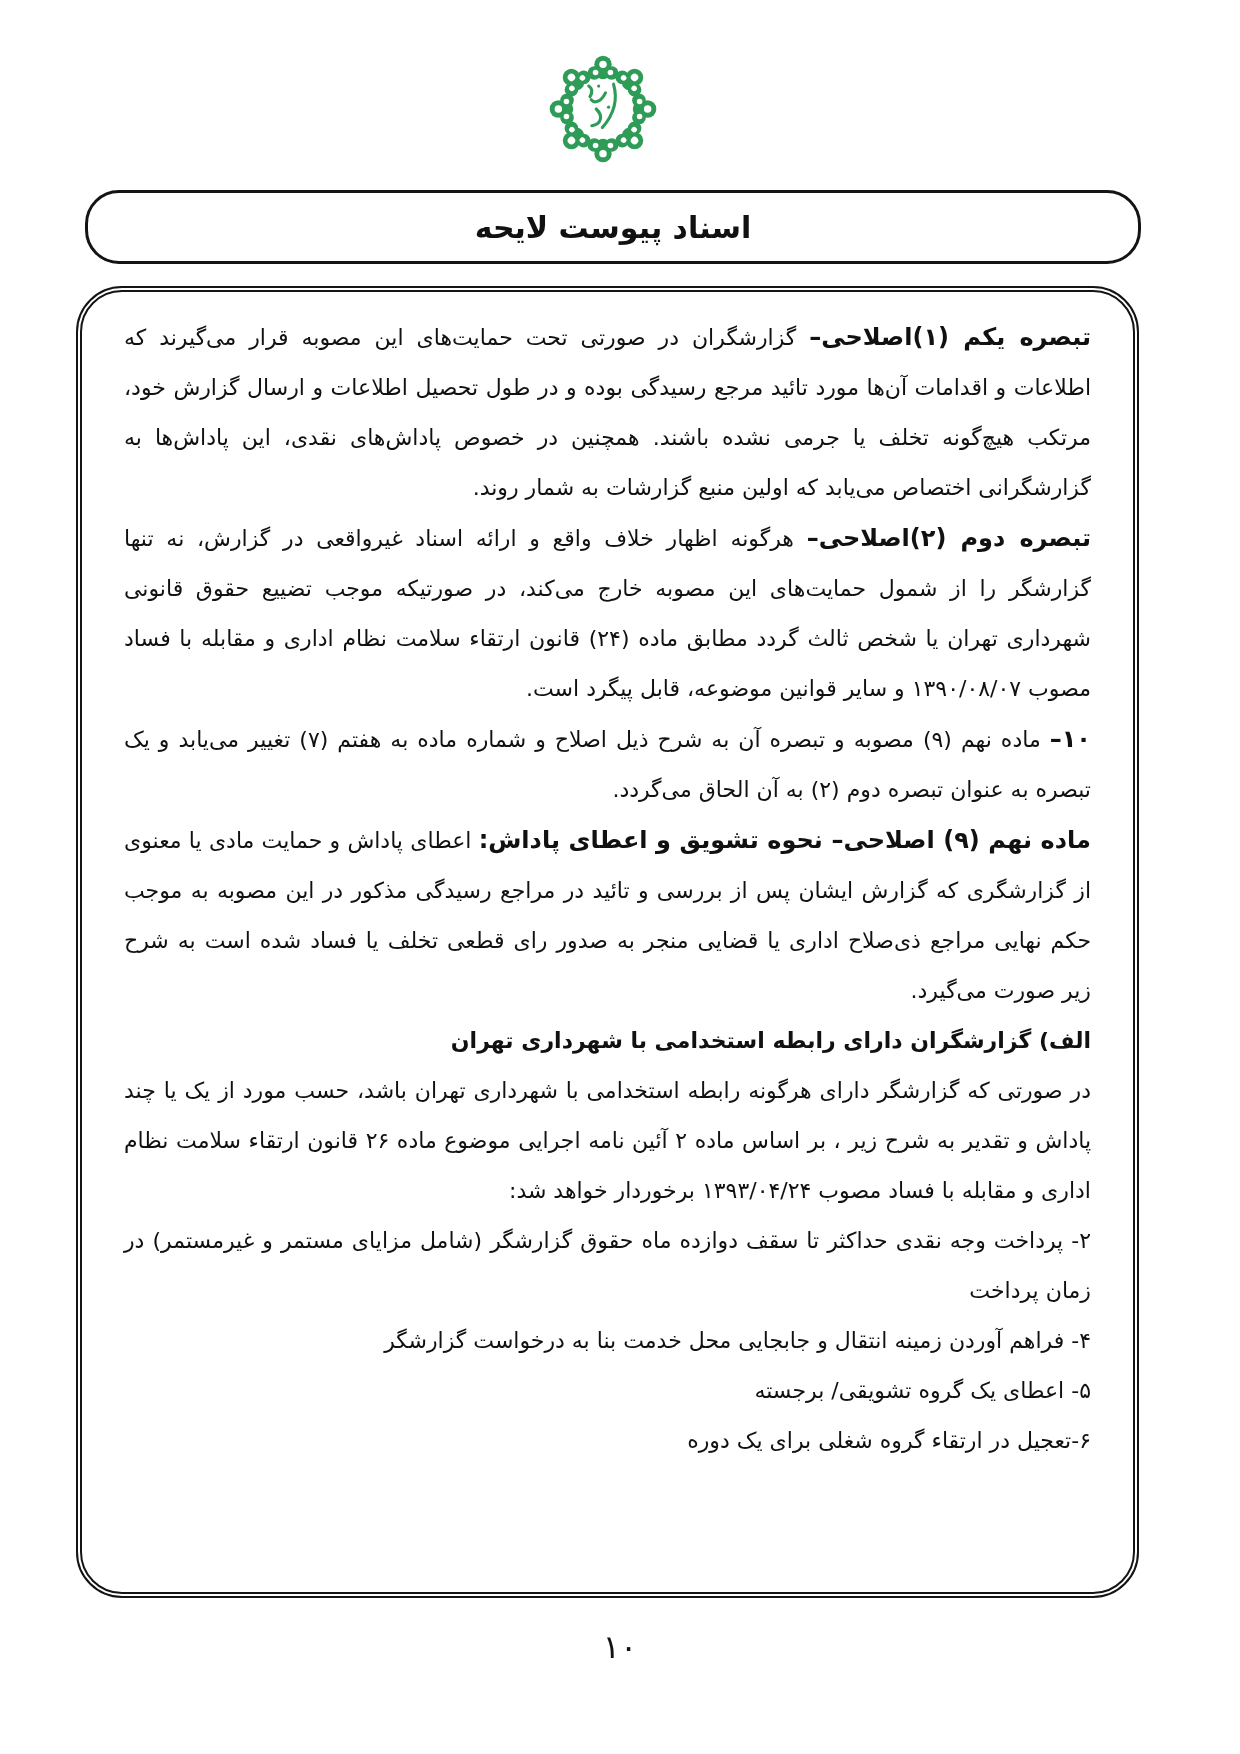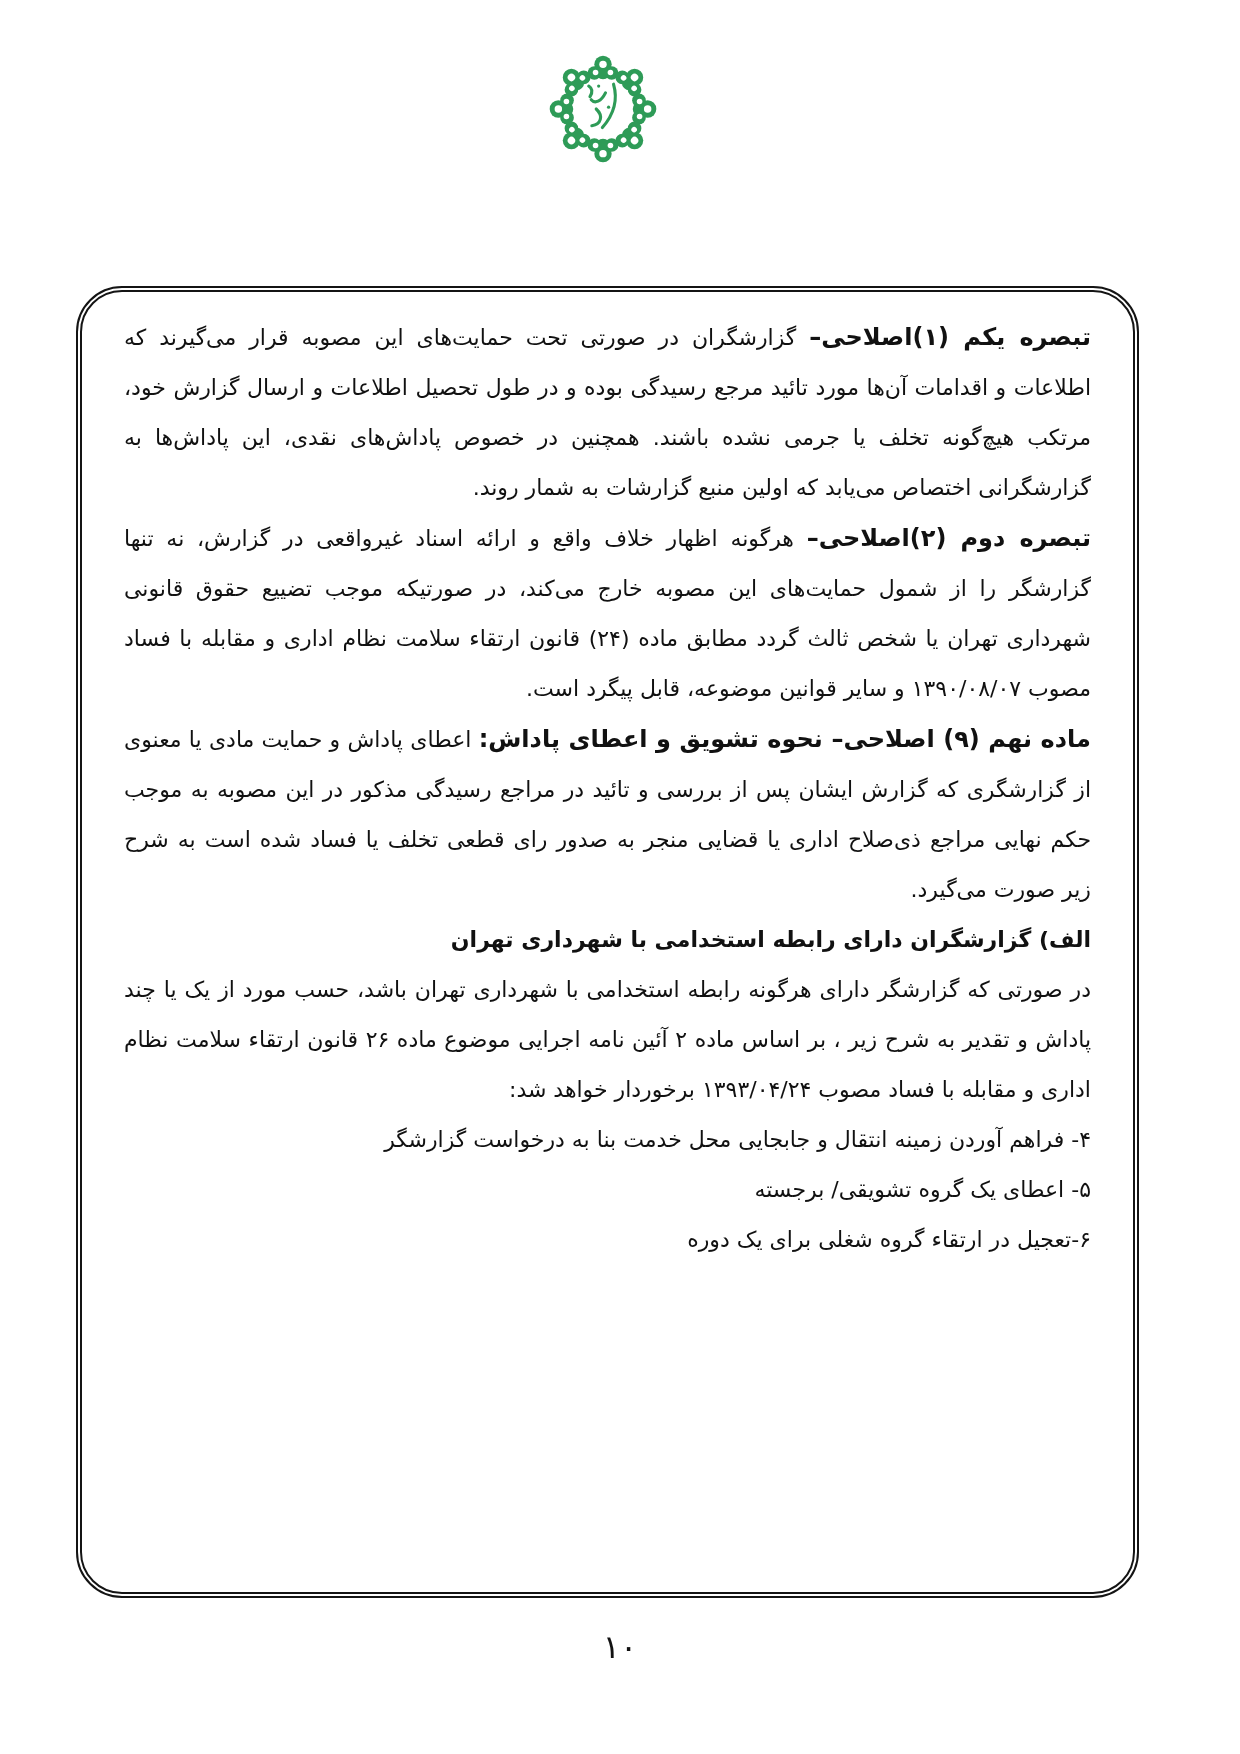--- a/index.html
+++ b/index.html
@@ -113,45 +113,53 @@
         <path d="M89 100 C101 111 97 125 82 127"></path>
         <path d="M77 63 q9 6 2 17"></path>
       </g>
       <g fill="#2E9B57">
         <circle cx="93" cy="63" r="2.6"></circle>
         <circle cx="109" cy="97" r="2.6"></circle>
       </g>
     </svg>
   </div>
 
+  <div class="banner">
+    <span class="banner-title">اسناد پیوست لایحه</span>
+  </div>
 
   <div class="content-box">
 
     <p>
       <b class="lead">تبصره یکم (۱)اصلاحی–</b>
       <span>گزارشگران در صورتی تحت حمایت‌های این مصوبه قرار می‌گیرند که اطلاعات و اقدامات آن‌ها مورد تائید مرجع رسیدگی بوده و در طول تحصیل اطلاعات و ارسال گزارش خود، مرتکب هیچ‌گونه تخلف یا جرمی نشده باشند. همچنین در خصوص پاداش‌های نقدی، این پاداش‌ها به گزارشگرانی اختصاص می‌یابد که اولین منبع گزارشات به شمار روند.</span>
     </p>
 
     <p>
       <b class="lead">تبصره دوم (۲)اصلاحی–</b>
       <span>هرگونه اظهار خلاف واقع و ارائه اسناد غیرواقعی در گزارش، نه تنها گزارشگر را از شمول حمایت‌های این مصوبه خارج می‌کند، در صورتیکه موجب تضییع حقوق قانونی شهرداری تهران یا شخص ثالث گردد مطابق ماده (۲۴) قانون ارتقاء سلامت نظام اداری و مقابله با فساد مصوب ۱۳۹۰/۰۸/۰۷ و سایر قوانین موضوعه، قابل پیگرد است.</span>
     </p>
 
+    <p>
+      <b class="lead">۱۰–</b>
+      <span>ماده نهم (۹) مصوبه و تبصره آن به شرح ذیل اصلاح و شماره ماده به هفتم (۷) تغییر می‌یابد و یک تبصره به عنوان تبصره دوم (۲) به آن الحاق می‌گردد.</span>
+    </p>
 
     <p>
       <b class="lead">ماده نهم (۹) اصلاحی– نحوه تشویق و اعطای پاداش:</b>
       <span>اعطای پاداش و حمایت مادی یا معنوی از گزارشگری که گزارش ایشان پس از بررسی و تائید در مراجع رسیدگی مذکور در این مصوبه به موجب حکم نهایی مراجع ذی‌صلاح اداری یا قضایی منجر به صدور رای قطعی تخلف یا فساد شده است به شرح زیر صورت می‌گیرد.</span>
     </p>
 
     <div class="section-heading">الف) گزارشگران دارای رابطه استخدامی با شهرداری تهران</div>
 
     <p>
       <span>در صورتی که گزارشگر دارای هرگونه رابطه استخدامی با شهرداری تهران باشد، حسب مورد از یک یا چند پاداش و تقدیر به شرح زیر ، بر اساس ماده ۲ آئین نامه اجرایی موضوع ماده ۲۶ قانون ارتقاء سلامت نظام اداری و مقابله با فساد مصوب ۱۳۹۳/۰۴/۲۴  برخوردار خواهد شد:</span>
     </p>
 
+    <div class="item">۲- پرداخت وجه نقدی حداکثر تا سقف دوازده ماه حقوق گزارشگر (شامل مزایای مستمر و غیرمستمر) در زمان پرداخت</div>
     <div class="item">۴- فراهم آوردن زمینه انتقال و جابجایی محل خدمت بنا به درخواست گزارشگر</div>
     <div class="item">۵- اعطای یک گروه تشویقی/ برجسته</div>
     <div class="item">۶-تعجیل در ارتقاء گروه شغلی برای یک دوره</div>
 
   </div>
 
   <div class="page-number">۱۰</div>
 
 </div>
 

